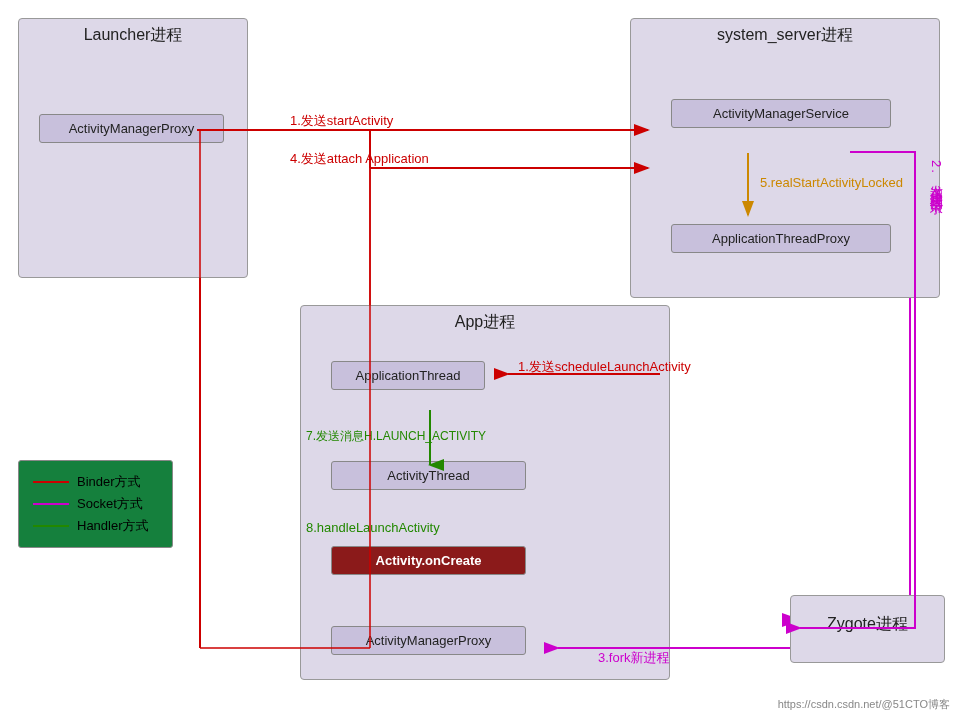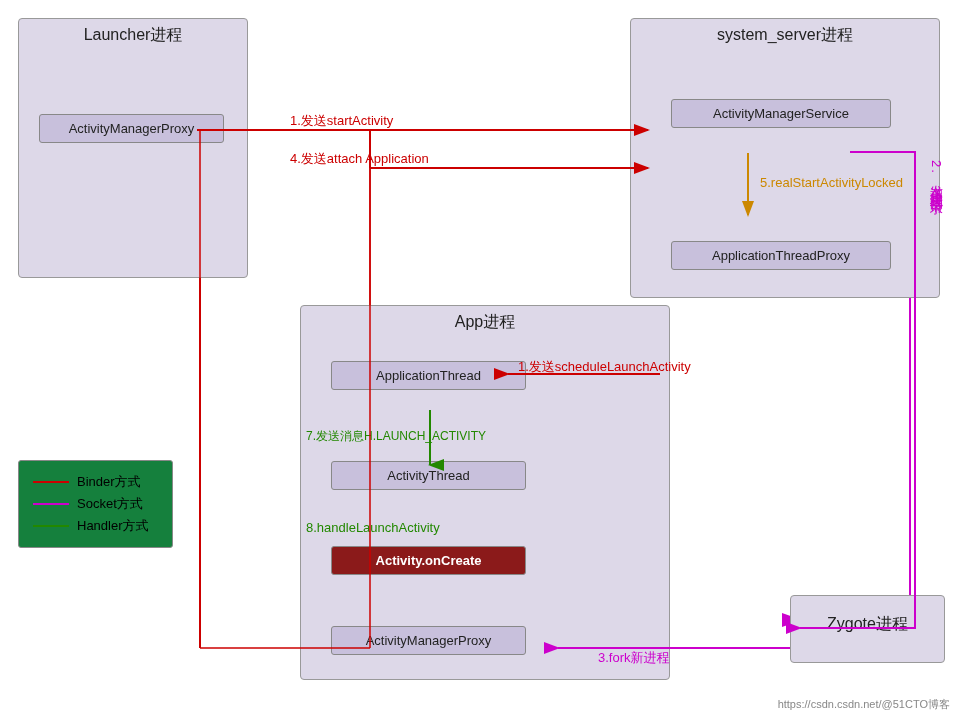--- a/index.html
+++ b/index.html
@@ -185,27 +185,27 @@
     <div class="process-label">Launcher进程</div>
 
     <div class="component-box" style="left:20px; top:95px; width:185px;">ActivityManagerProxy</div>
   </div>
 
   <div class="process-box" style="left:630px; top:18px; width:310px; height:280px;">
     <div class="process-label">system_server进程</div>
 
     <div class="component-box" style="left:40px; top:80px; width:220px;">ActivityManagerService</div>
 
-    <div class="component-box" style="left:40px; top:205px; width:220px;margin-top:17px;">ApplicationThreadProxy</div>
+    <div class="component-box" style="left:40px; top:205px; width:220px;">ApplicationThreadProxy</div>
   </div>
 
   <div class="process-box" style="left:300px; top:305px; width:370px; height:375px;">
     <div class="process-label">App进程</div>
 
-    <div class="component-box" style="left:30px; top:55px; width:195px;">ApplicationThread</div>
+    <div class="component-box" style="left:30px; top:55px; width:154px;">ApplicationThread</div>
 
     <div class="component-box" style="left:30px; top:155px; width:195px;">ActivityThread</div>
 
     <div class="component-box highlight" style="left:30px; top:240px; width:195px;">Activity.onCreate</div>
 
     <div class="component-box" style="left:30px; top:320px; width:195px;">ActivityManagerProxy</div>
   </div>
 
   <div class="process-box" style="left:790px; top:595px; width:155px; height:68px;">
     <div class="process-label" style="margin-top:12px;">Zygote进程</div>

